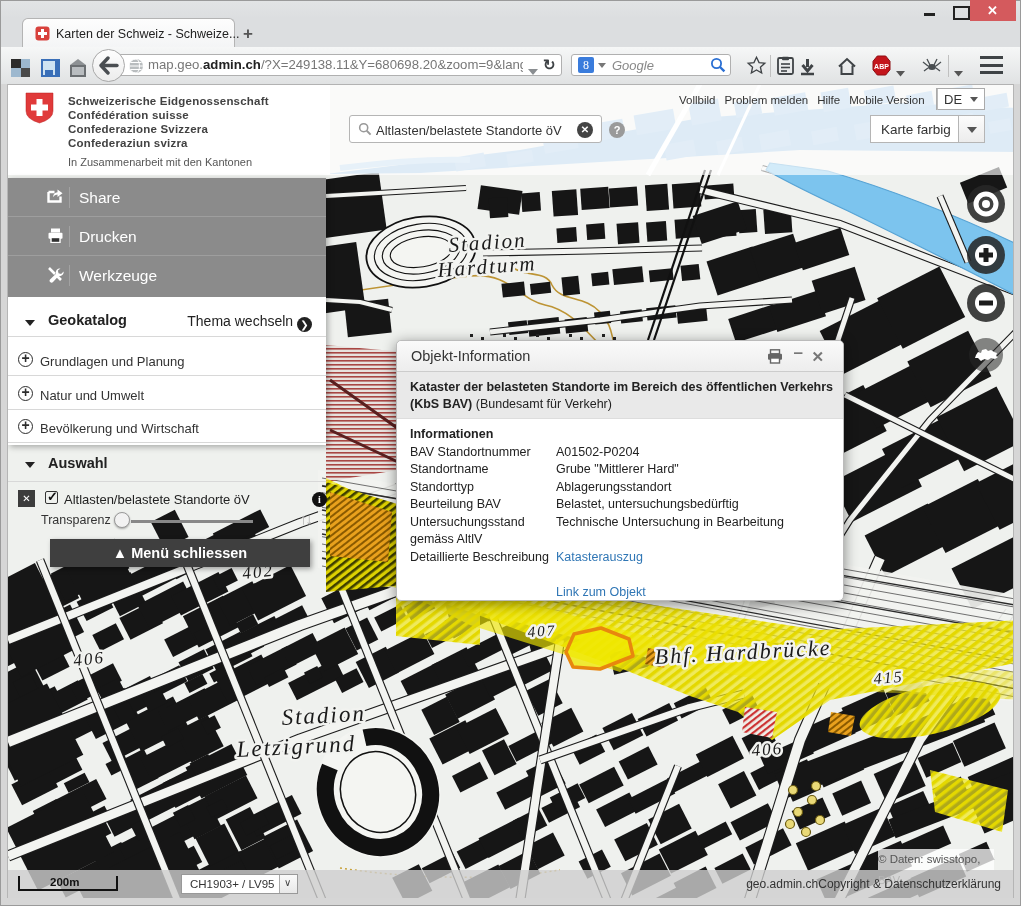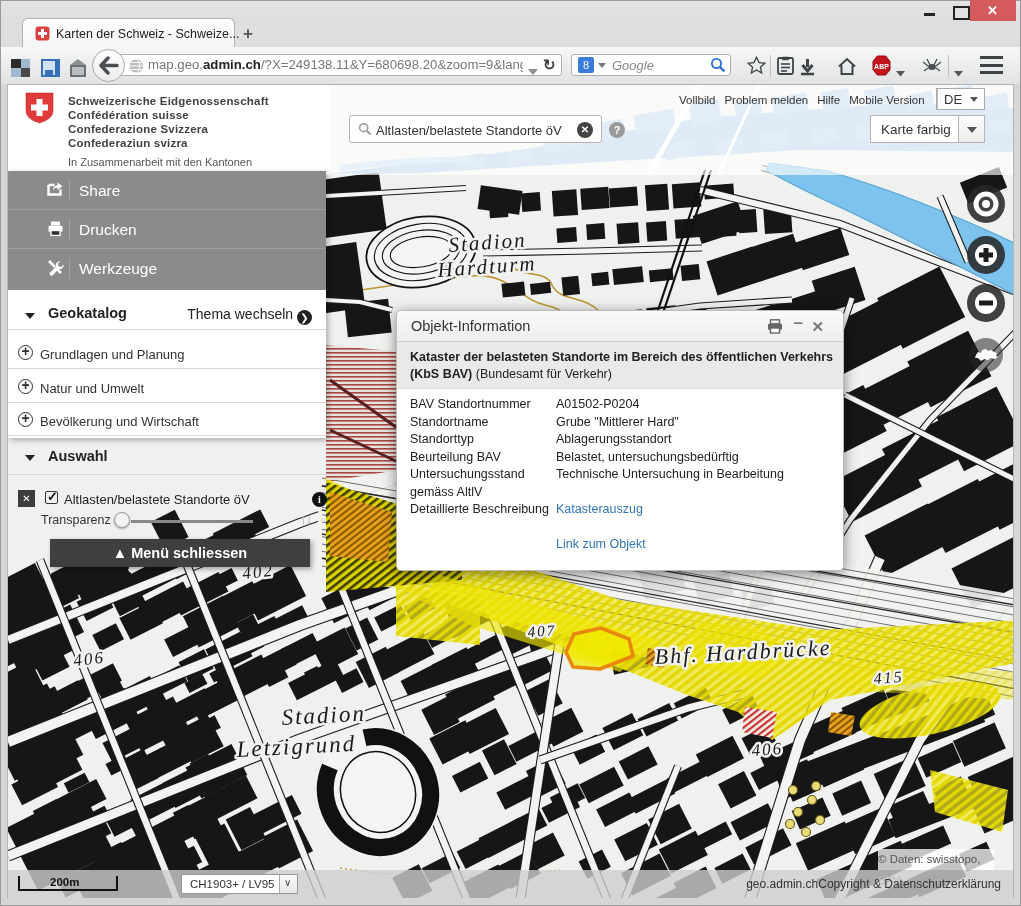--- a/index.html
+++ b/index.html
@@ -45,21 +45,21 @@
 #sfield{left:349px;top:115px;width:253px;height:28px;background:#fff;border:1px solid #b5b5b5;border-radius:3px}
 #sfield .mag{position:absolute;left:8px;top:6px;width:14px;height:14px}
 #sfield .stxt{position:absolute;left:26px;top:7px;font-size:13px;color:#333;white-space:nowrap}
 #sclear{left:577px;top:122px;width:16px;height:16px;background:#444;border-radius:50%;color:#fff;font-size:10px;text-align:center;line-height:16px;font-weight:bold}
 #shelp{left:609px;top:122px;width:16px;height:16px;background:#9a9a9a;border-radius:50%;color:#fff;font-size:11px;text-align:center;line-height:16px;font-weight:bold}
 #kartebox{left:870px;top:115px;width:115px;height:28px;background:#fff;border:1px solid #b5b5b5;font-size:13.5px;color:#333}
 #kartebox .txt{position:absolute;left:10px;top:6px;font-size:13.5px}
 #kartebox .cbtn{position:absolute;right:0;top:0;width:26px;height:26px;border-left:1px solid #b5b5b5;background:linear-gradient(#fcfcfc,#ececec)}
 #kartebox .cbtn:after{content:"";position:absolute;left:8px;top:11px;width:0;height:0;border-left:5px solid transparent;border-right:5px solid transparent;border-top:6px solid #555}
 
-#sidebar{left:8px;top:171px;width:318px;height:267px;background:#fff;box-shadow:2px 2px 6px rgba(0,0,0,.3)}
+#sidebar{left:8px;top:178px;width:318px;height:267px;background:#fff;box-shadow:2px 2px 6px rgba(0,0,0,.3)}
 .mbtn{left:0;width:318px;height:39px;background:#8b8b8b;color:#fff}
 .mbtn .ico{position:absolute;left:39px;top:11px}
 .mbtn .bar{position:absolute;left:61px;top:9px;width:1px;height:21px;background:#a2a2a2}
 .mbtn .lbl{position:absolute;left:71px;top:10.5px;font-size:15.5px}
 .cathead{font-size:14.5px;font-weight:bold;color:#222}
 .tri{width:0;height:0;border-left:5.5px solid transparent;border-right:5.5px solid transparent;border-top:6.5px solid #222}
 .plus{width:15px;height:15px;border:1.8px solid #2d2d2d;border-radius:50%;color:#2d2d2d;font-weight:bold;text-align:center;line-height:11px;font-size:14px}
 .catlbl{font-size:13px;color:#333}
 .sep{left:0;width:318px;height:1px;background:#d8d8d8}
 #layerx{left:18px;top:490px;width:17px;height:17px;background:#3c3c3c;color:#fff;font-size:10px;text-align:center;line-height:17px}
@@ -67,21 +67,21 @@
 #layercheck:after{content:"\2713";position:absolute;left:1px;top:-3px;font-size:13px;font-weight:bold;color:#111}
 #layerlbl{left:64px;top:492px;font-size:13px;color:#222}
 #layerinfo{left:312px;top:492px;width:15px;height:15px;background:#111;border-radius:50%;color:#fff;font-size:10px;text-align:center;line-height:15px;font-weight:bold;font-family:"Liberation Serif",serif}
 #translbl{left:41px;top:513px;font-size:12.5px;color:#333}
 #transline{left:131px;top:520px;width:122px;height:2.5px;background:#888}
 #transknob{left:114px;top:512px;width:16px;height:16px;background:#f2f2f2;border:1px solid #999;border-radius:50%;box-shadow:0 1px 2px rgba(0,0,0,.3)}
 #updown{left:300px;top:510px;font-size:15px;color:#aaa;font-weight:bold;letter-spacing:-2px}
 #menuclose{left:50px;top:539px;width:260px;height:28px;background:#3f3f3f;color:#fff;text-align:center;box-shadow:2px 2px 5px rgba(0,0,0,.35)}
 #menuclose span{position:relative;top:5px;font-size:14.5px;font-weight:bold}
 
-#popup{left:396px;top:310px;width:448px;height:261px;background:#fff;border:1px solid #bbb;border-radius:5px;box-shadow:0 3px 14px rgba(0,0,0,.45)}
+#popup{left:396px;top:340px;width:448px;height:261px;background:#fff;border:1px solid #bbb;border-radius:5px;box-shadow:0 3px 14px rgba(0,0,0,.45)}
 #popup .tbar{position:absolute;left:0;top:0;width:100%;height:31px;background:linear-gradient(#fafafa,#ededed);border-bottom:1px solid #ccc;border-radius:5px 5px 0 0}
 #popup .tttl{position:absolute;left:14px;top:7px;font-size:14.5px;color:#333}
 #popup .tico{position:absolute;top:7px;color:#777;font-weight:bold}
 #popup .gband{position:absolute;left:0;top:31px;width:100%;height:47px;background:#e9e9e9;border-bottom:1px solid #ddd}
 #popup .gband .b1{position:absolute;left:13px;top:7px;width:430px;font-size:12.5px;line-height:16.5px;color:#222}
 #popup .body{position:absolute;left:13px;top:86px;width:428px;font-size:12.5px;color:#222}
 .irow{position:relative;height:17.5px}
 .irow .c1{position:absolute;left:0}
 .irow .c2{position:absolute;left:146px}
 a.plink{color:#2f76b5;}
@@ -735,20 +735,21 @@
         <rect x="3.5" y="0.8" width="9" height="4" fill="none" stroke="#666" stroke-width="1.4"></rect>
         <rect x="1" y="4.8" width="14" height="6" rx="1" fill="#666"></rect>
         <rect x="3.5" y="9" width="9" height="5" fill="#fff" stroke="#666" stroke-width="1.4"></rect>
       </svg></div>
     <div class="tico" style="right:40px;top:2px;font-size:17px">–</div>
     <div class="tico" style="right:19px;top:7px;font-size:15px">✕</div>
     <div class="gband">
       <div class="b1"><b>Kataster der belasteten Standorte im Bereich des öffentlichen Verkehrs<br>(KbS BAV)</b> (Bundesamt für Verkehr)</div>
     </div>
     <div class="body">
+      <div class="irow" style="font-weight:bold">Informationen</div>
       <div class="irow">
         <span class="c1">BAV Standortnummer</span>
         <span class="c2">A01502-P0204</span>
       </div>
       <div class="irow">
         <span class="c1">Standortname</span>
         <span class="c2">Grube "Mittlerer Hard"</span>
       </div>
       <div class="irow">
         <span class="c1">Standorttyp</span>

